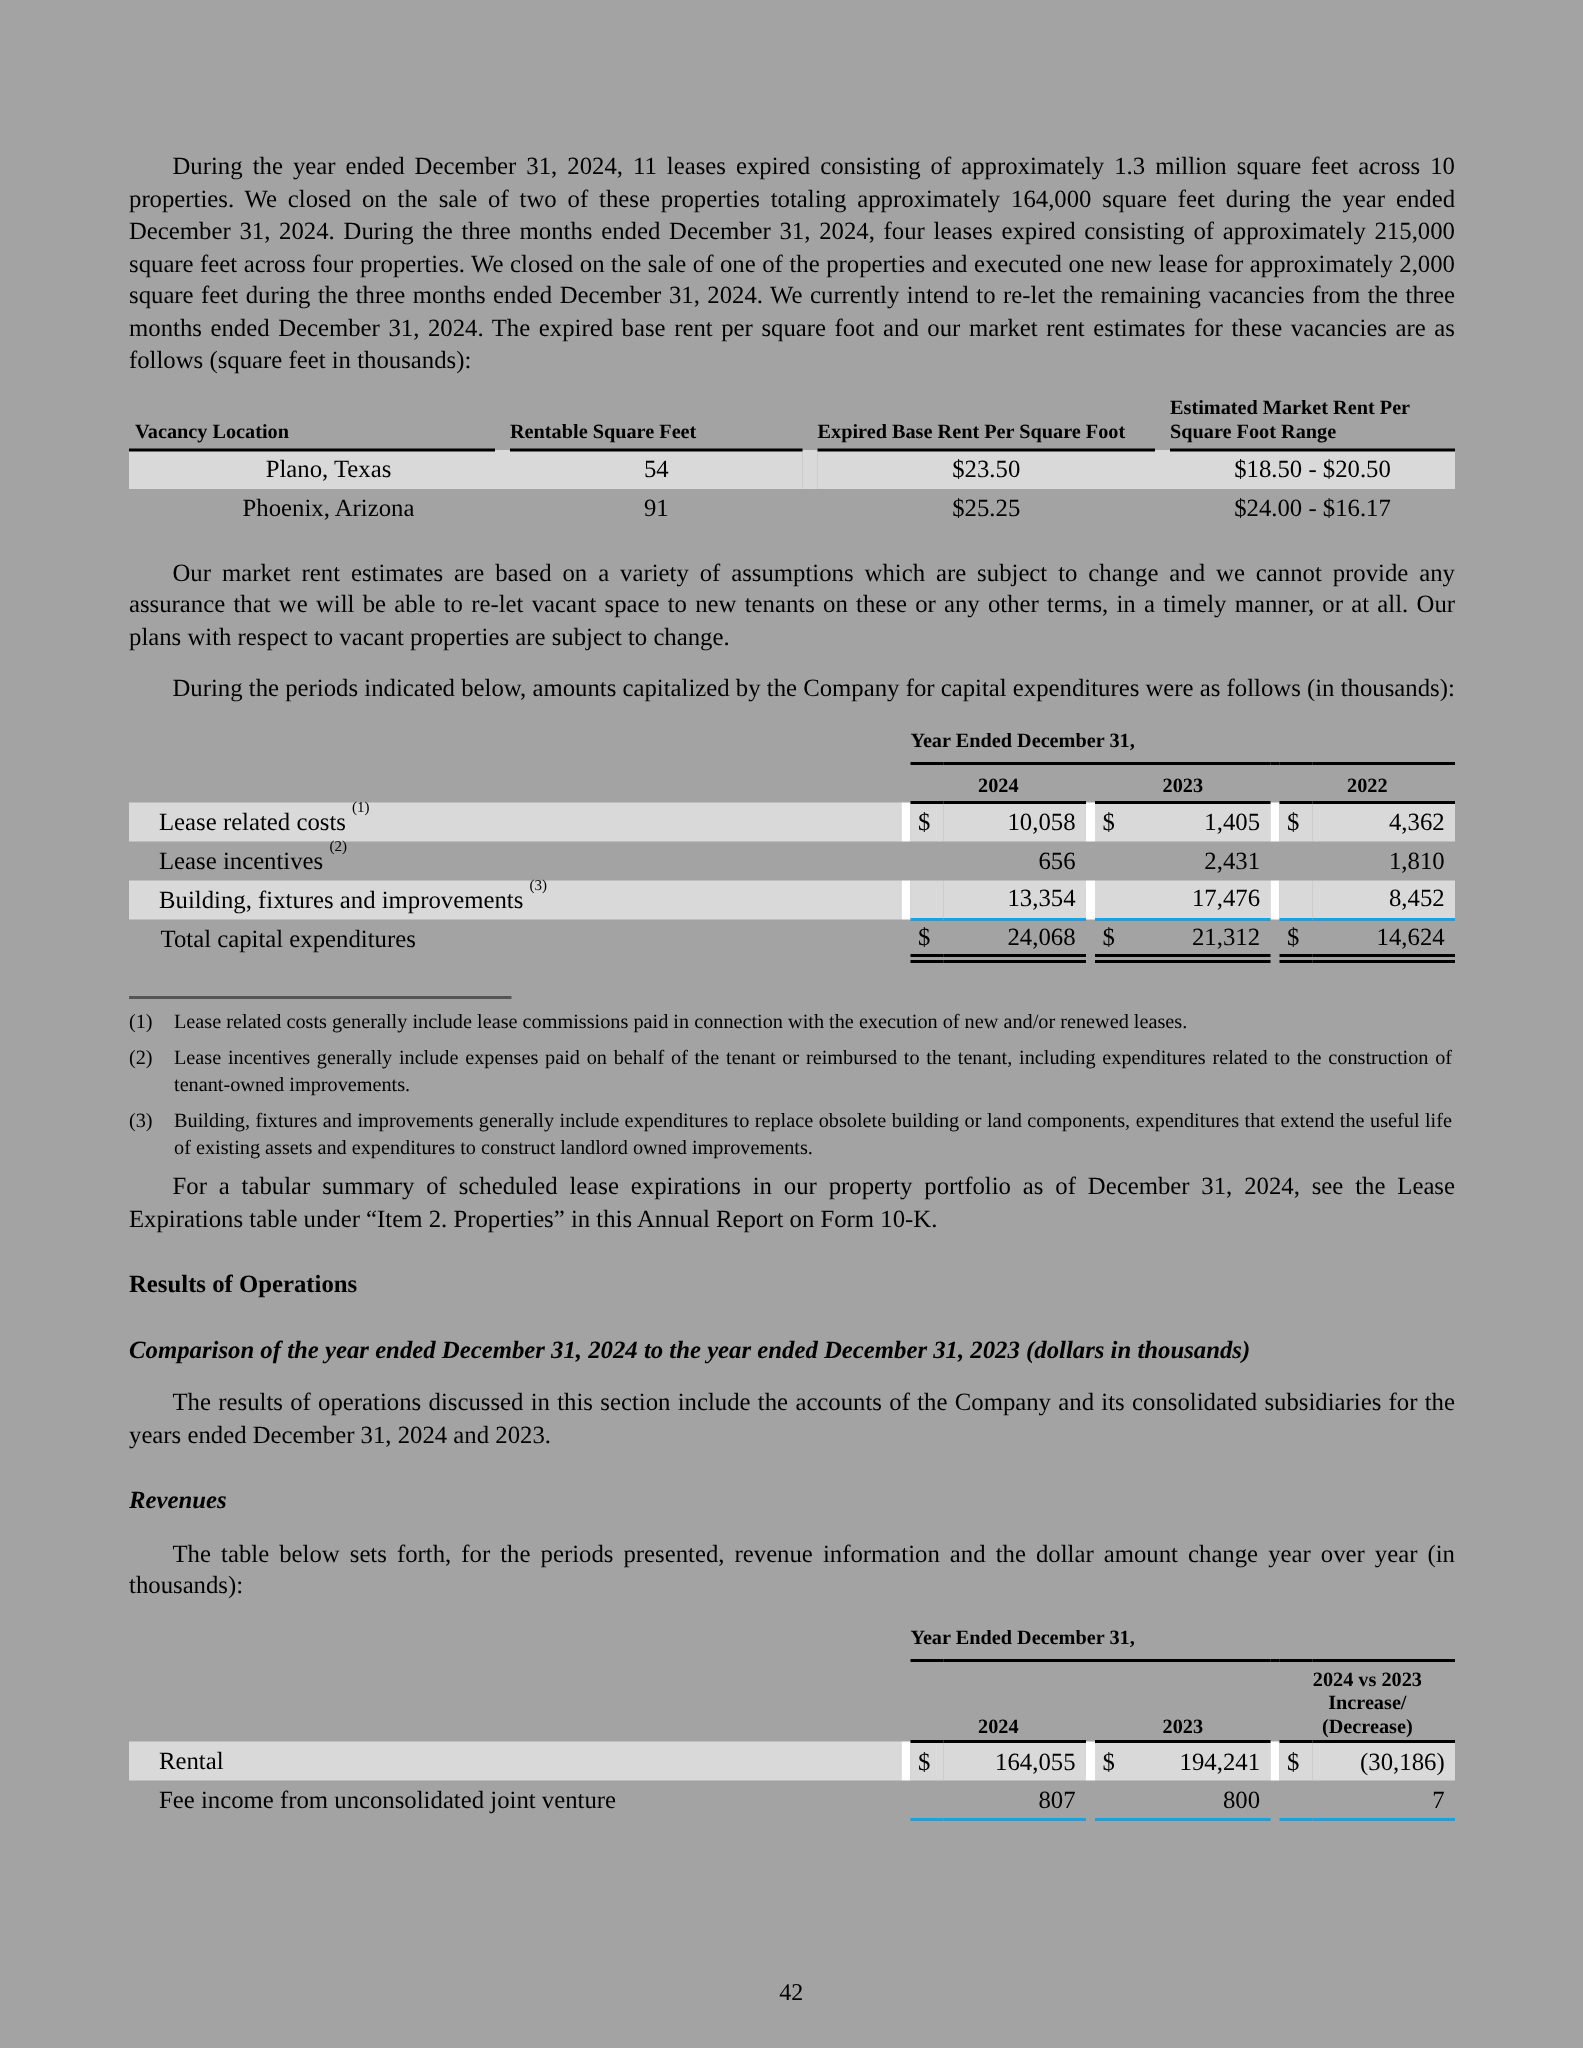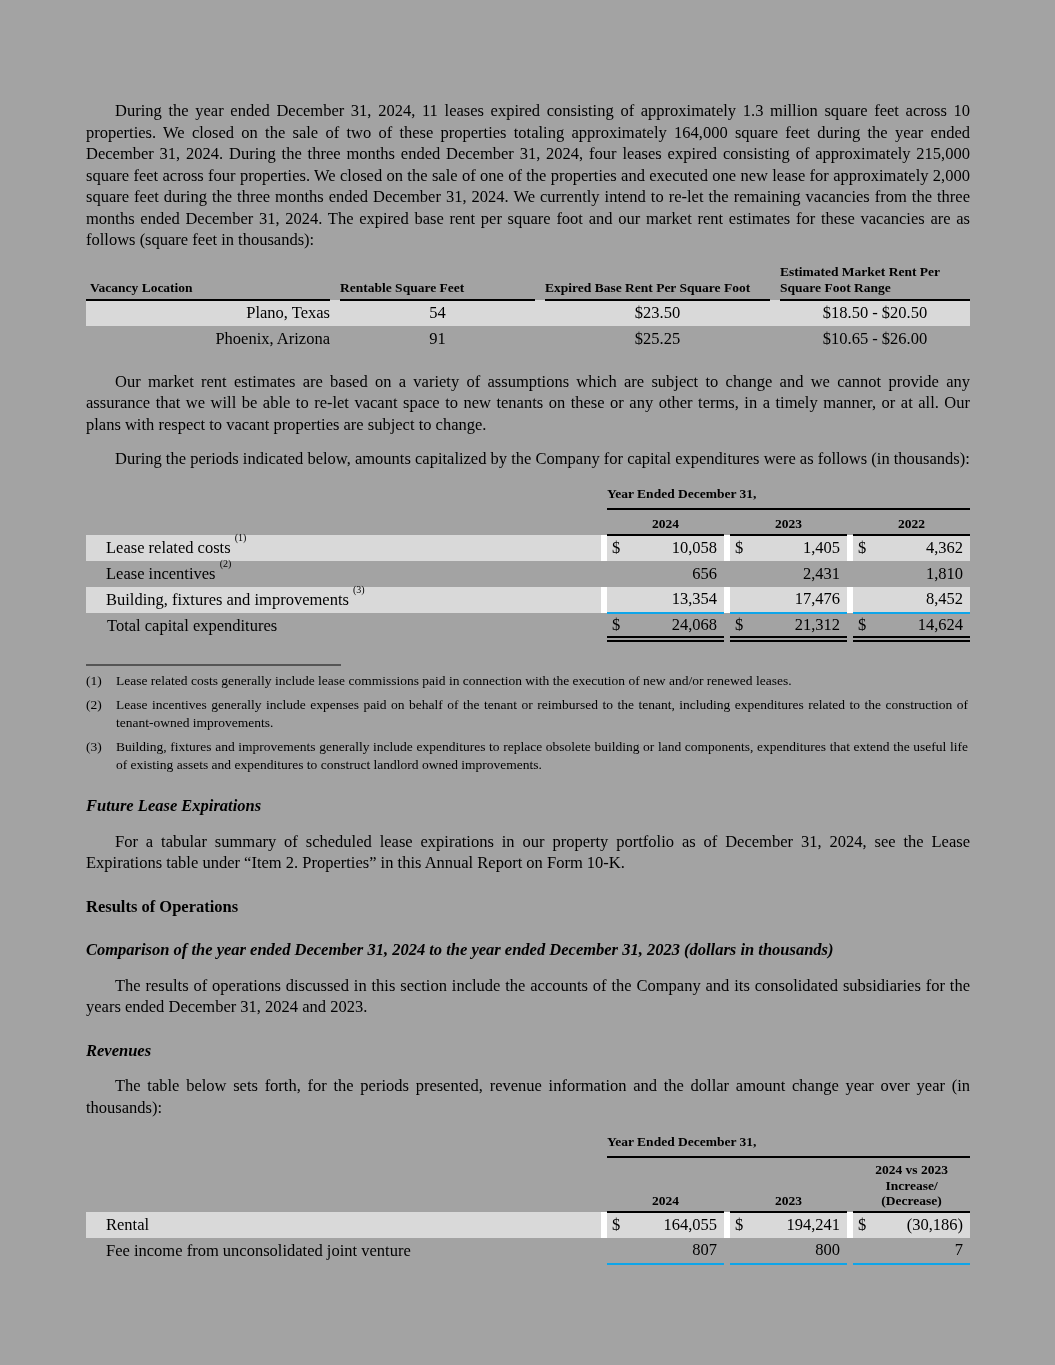--- a/index.html
+++ b/index.html
@@ -32,21 +32,21 @@
   
   table.t1 { margin: 3px 0 19px 0; }
   .t1 th {
     font-weight: bold; font-size: 13.5px; line-height: 16px;
     border-bottom: 2px solid #000; padding-bottom: 3px;
   }
   .t1 th.left { text-align: left; padding-left: 4px; }
   .t1 th.ctr  { text-align: left; }
   .t1 td.sp, .t1 th.sp { border-bottom: none; }
   .t1 td { height: 26px; vertical-align: middle; }
-  .t1 td.left { text-align: right; padding-left: 22px; }
+  .t1 td.left { text-align: center; padding-left: 22px; }
   .t1 td.ctr  { text-align: center; }
   .t1 tr.shade td { background: #d9d9d9; }
 
   
   table.fin { margin: 3px 0 0 0; }
   .fin .span-hd {
     font-weight: bold; font-size: 13.5px; line-height: 16px;
     border-bottom: 2px solid #000; padding-bottom: 3px;
   }
   .fin th.yr {
@@ -115,21 +115,21 @@
         <td class="sp"></td>
         <td class="ctr">$18.50 - $20.50</td>
       </tr>
       <tr>
         <td class="left">Phoenix, Arizona</td>
         <td class="sp"></td>
         <td class="ctr">91</td>
         <td class="sp"></td>
         <td class="ctr">$25.25</td>
         <td class="sp"></td>
-        <td class="ctr">$10.65 - $26.00</td>
+        <td class="ctr">$24.00 - $16.17</td>
       </tr>
     </tbody>
   </table>
 
   <p class="body">Our market rent estimates are based on a variety of assumptions which are subject to change and we cannot provide any assurance that we will be able to re-let vacant space to new tenants on these or any other terms, in a timely manner, or at all. Our plans with respect to vacant properties are subject to change.</p>
   <p class="body">During the periods indicated below, amounts capitalized by the Company for capital expenditures were as follows (in thousands):</p>
 
   <table class="fin">
     <colgroup>
       <col style="width:515px">
@@ -216,21 +216,20 @@
   </div>
   <div class="fn">
     <span class="fn-num">(2)</span>
     <span class="fn-text">Lease incentives generally include expenses paid on behalf of the tenant or reimbursed to the tenant, including expenditures related to the construction of tenant-owned improvements.</span>
   </div>
   <div class="fn">
     <span class="fn-num">(3)</span>
     <span class="fn-text">Building, fixtures and improvements generally include expenditures to replace obsolete building or land components, expenditures that extend the useful life of existing assets and expenditures to construct landlord owned improvements.</span>
   </div>
 
-  <div class="h-bi">Future Lease Expirations</div>
   <p class="body">For a tabular summary of scheduled lease expirations in our property portfolio as of December 31, 2024, see the Lease Expirations table under “Item 2. Properties” in this Annual Report on Form 10-K.</p>
 
   <div class="h-b">Results of Operations</div>
   <div class="h-bi">Comparison of the year ended December 31, 2024 to the year ended December 31, 2023 (dollars in thousands)</div>
   <p class="body">The results of operations discussed in this section include the accounts of the Company and its consolidated subsidiaries for the years ended December 31, 2024 and 2023.</p>
 
   <div class="h-bi">Revenues</div>
   <p class="body">The table below sets forth, for the periods presented, revenue information and the dollar amount change year over year (in thousands):</p>
 
   <table class="fin">
@@ -285,13 +284,14 @@
         <td class="g"></td>
         <td class="d"></td>
         <td class="v">800</td>
         <td class="g"></td>
         <td class="d"></td>
         <td class="v">7</td>
       </tr>
     </tbody>
   </table>
 
+  <div class="page-number">42</div>
 </div>
 
 </body></html>

